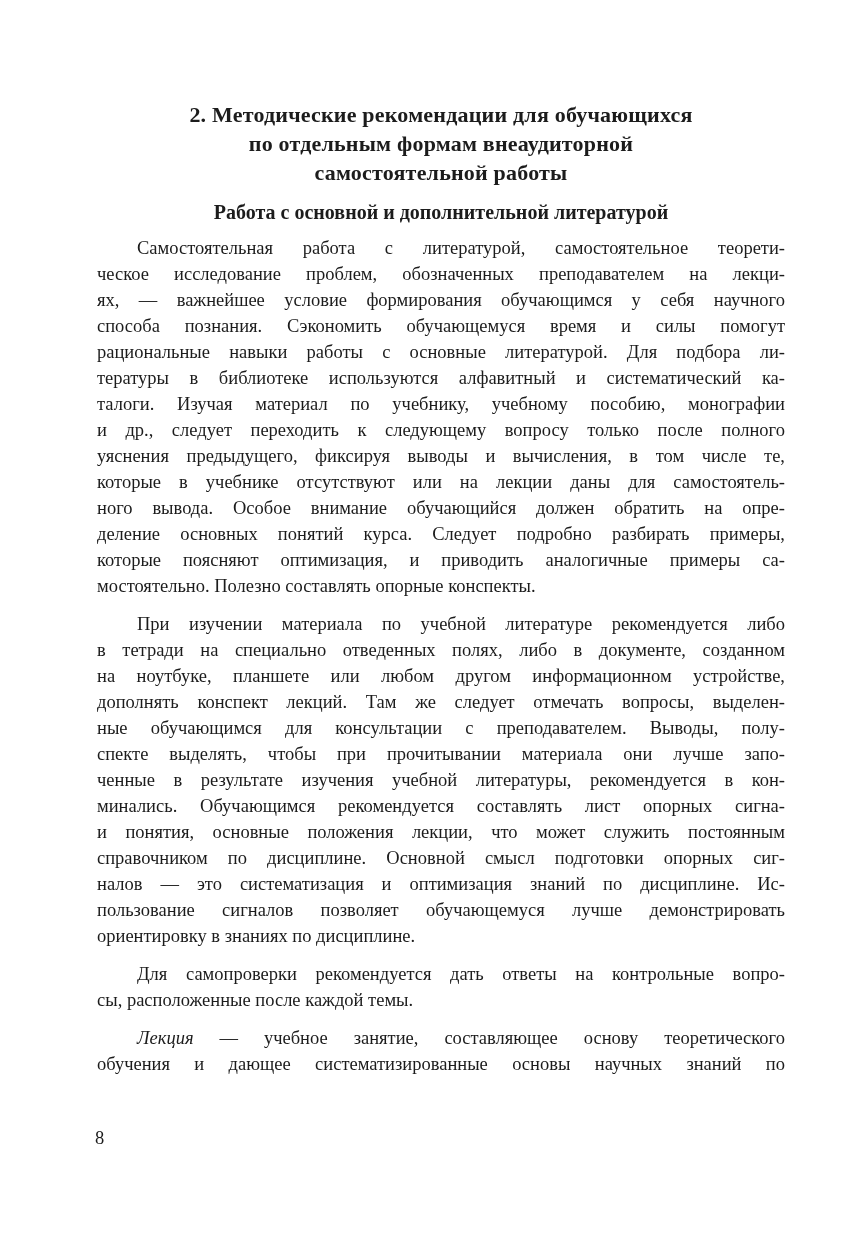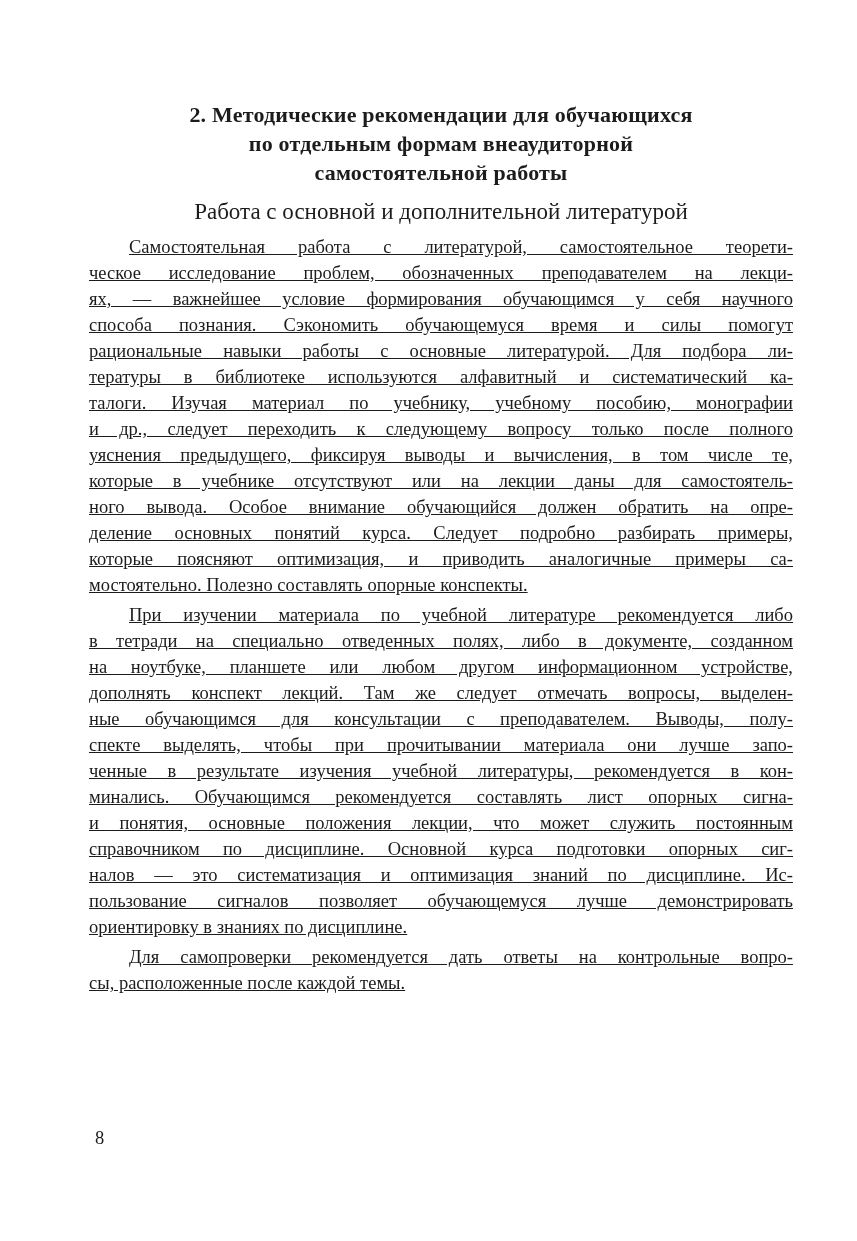--- a/index.html
+++ b/index.html
@@ -20,27 +20,27 @@
   }
   .chapter-title {
     margin: 100px 0 0 0;
     font-size: 22px;
     font-weight: bold;
     line-height: 29px;
     text-align: center;
     letter-spacing: 0.2px;
   }
   .section-heading {
-    font-size: 23px;
-    font-weight: normal;
+    font-size: 20px;
+    font-weight: bold;
     line-height: 22px;
     text-align: center;
     margin: 14px 0 11px 0;
   }
-  .paragraph { margin: 4px; text-decoration: underline; }
+  .paragraph { margin: 12px; }
   .line {
     font-size: 18.5px;
     line-height: 26px;
     text-align: justify;
     text-align-last: left;
   }
   .line.just { text-align-last: justify; }
   .line.indent { text-indent: 40px; }
   .line em { font-style: italic; }
   .page-number {
@@ -82,25 +82,29 @@
         <div class="paragraph">
           <div class="line indent just">При изучении материала по учебной литературе рекомендуется либо</div>
           <div class="line just">в тетради на специально отведенных полях, либо в документе, созданном</div>
           <div class="line just">на ноутбуке, планшете или любом другом информационном устройстве,</div>
           <div class="line just">дополнять конспект лекций. Там же следует отмечать вопросы, выделен-</div>
           <div class="line just">ные обучающимся для консультации с преподавателем. Выводы, полу-</div>
           <div class="line just">спекте выделять, чтобы при прочитывании материала они лучше запо-</div>
           <div class="line just">ченные в результате изучения учебной литературы, рекомендуется в кон-</div>
           <div class="line just">минались. Обучающимся рекомендуется составлять лист опорных сигна-</div>
           <div class="line just">и понятия, основные положения лекции, что может служить постоянным</div>
-          <div class="line just">справочником по дисциплине. Основной курса подготовки опорных сиг-</div>
+          <div class="line just">справочником по дисциплине. Основной смысл подготовки опорных сиг-</div>
           <div class="line just">налов — это систематизация и оптимизация знаний по дисциплине. Ис-</div>
           <div class="line just">пользование сигналов позволяет обучающемуся лучше демонстрировать</div>
           <div class="line">ориентировку в знаниях по дисциплине.</div>
         </div>
         <div class="paragraph">
           <div class="line indent just">Для самопроверки рекомендуется дать ответы на контрольные вопро-</div>
           <div class="line">сы, расположенные после каждой темы.</div>
         </div>
+        <div class="paragraph">
+          <div class="line indent just"><em>Лекция</em><span> — учебное занятие, составляющее основу теоретического</span></div>
+          <div class="line just">обучения и дающее систематизированные основы научных знаний по</div>
+        </div>
       </div>
   </div>
   <div class="page-number">8</div>
 </div>
 
 </body></html>

